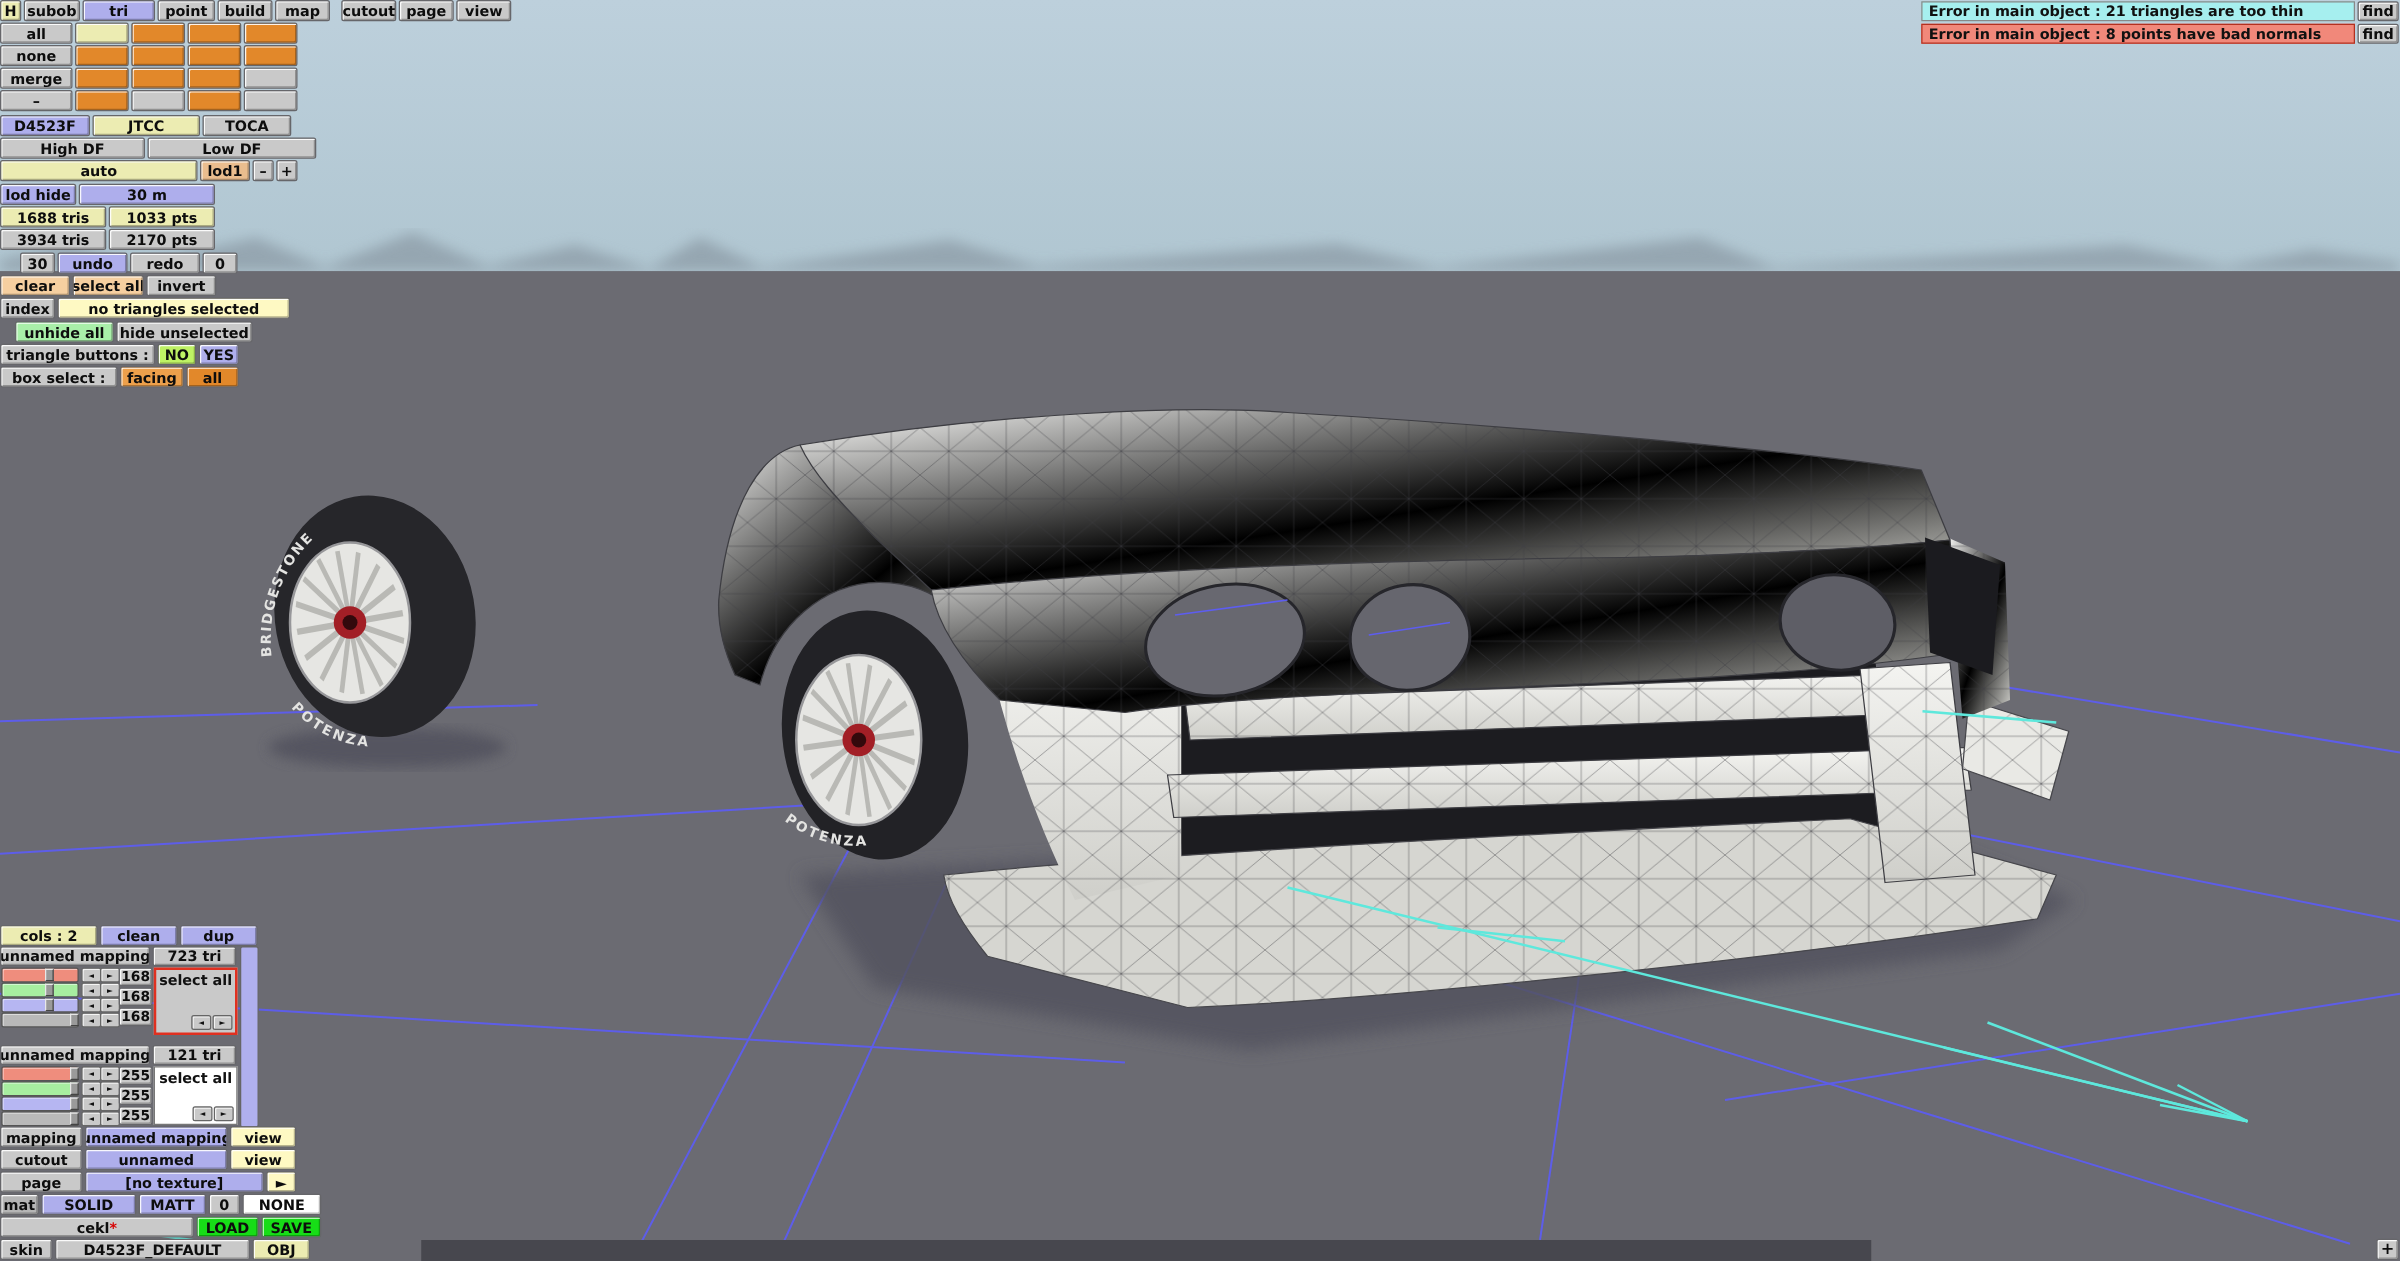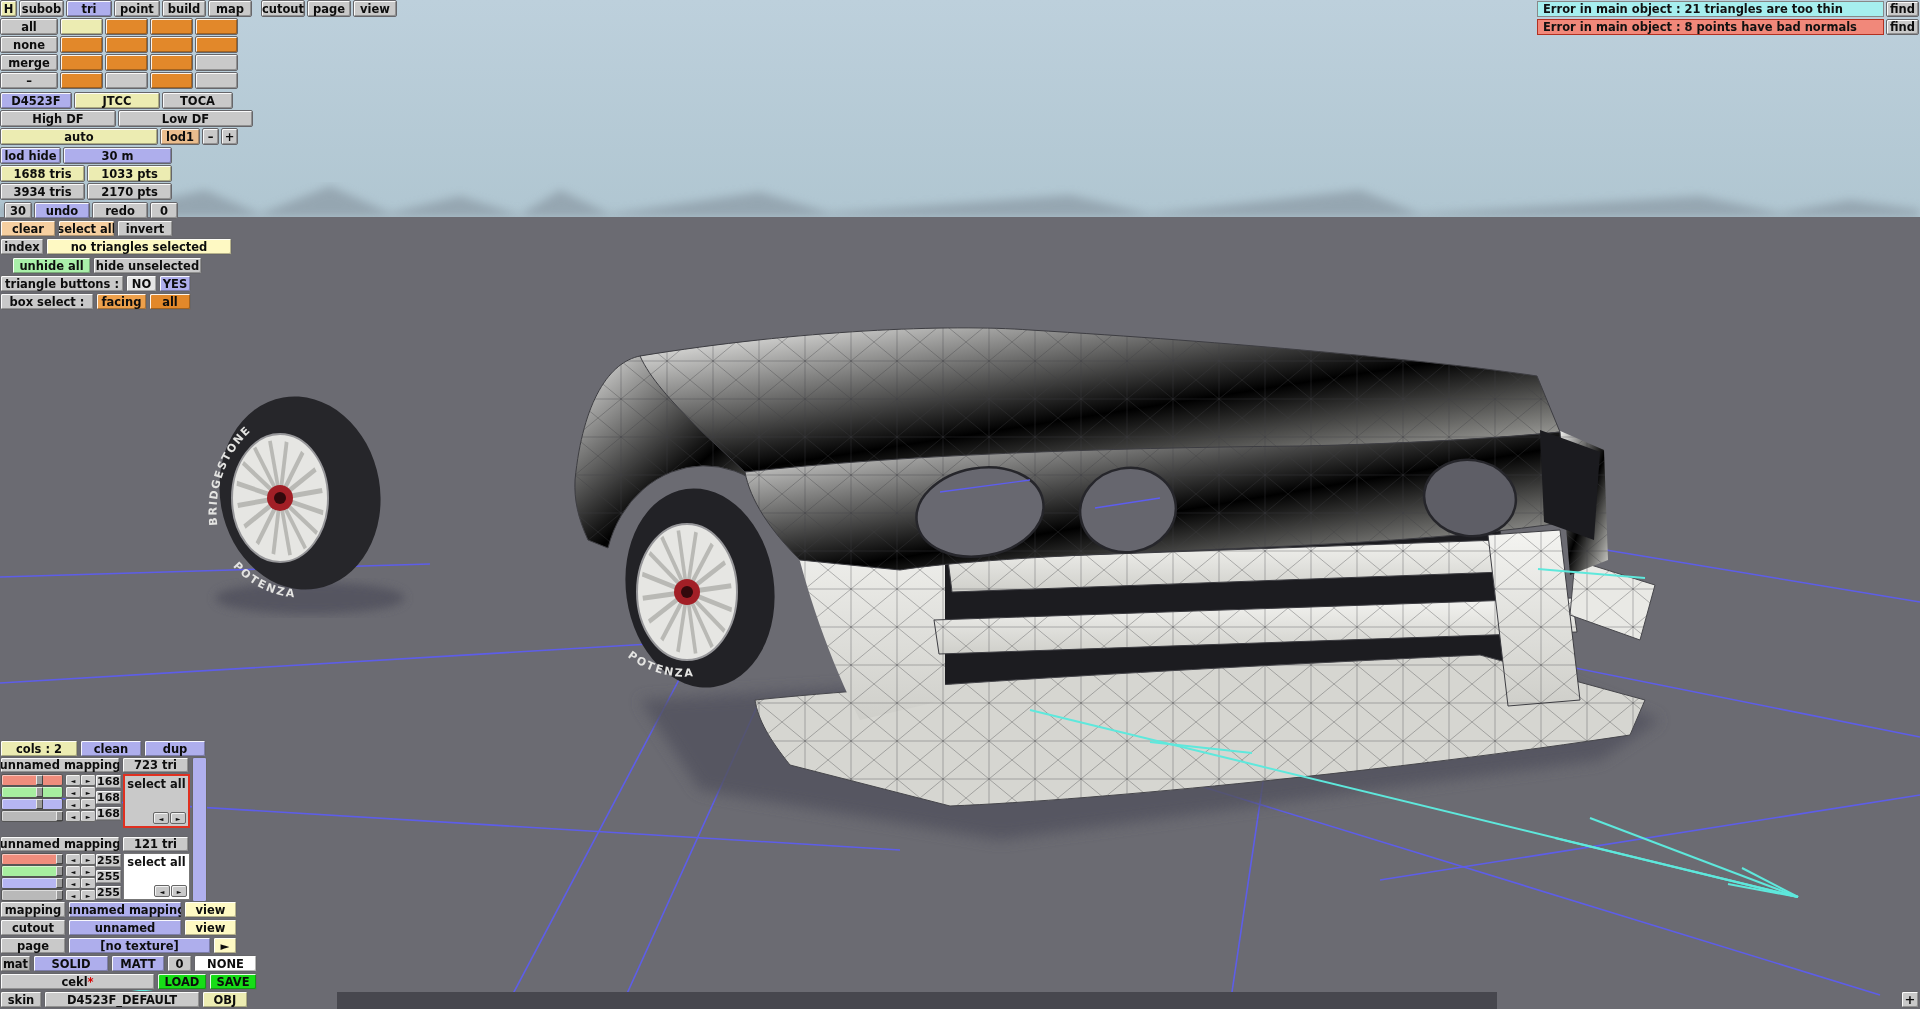--- a/index.html
+++ b/index.html
@@ -5,21 +5,21 @@
   html,body{margin:0;padding:0}
   body{width:1920px;height:1009px;position:relative;overflow:hidden;background:#6b6b72;
        font-family:"DejaVu Sans",sans-serif;-webkit-font-smoothing:antialiased}
   #viewport{position:absolute;left:0;top:0;z-index:0}
   .abs{position:absolute}
   .prow{position:absolute;display:flex;gap:2px;height:17px;z-index:3}
   .btn{display:flex;align-items:center;justify-content:center;background:#c9c9c9;
        border:1px solid #66666a;border-radius:2px;box-sizing:border-box;
        box-shadow:inset 1px 1px 0 rgba(255,255,255,.9), inset -1px -1px 0 rgba(0,0,0,.28);
        font-size:11.5px;font-weight:700;color:#0d0d0d;white-space:nowrap;overflow:hidden}
-  .yellow{background:#ececb2}.lavender{background:#aeaeec}.lav2{background:#e5e5e5}
+  .yellow{background:#ececb2}.lavender{background:#aeaeec}.lav2{background:#bef264}
   .orange{background:#e2882a}.orange2{background:#eda04b}.peach{background:#f6cfa0}
   .cyan{background:#fef9c3}.green{background:#a9efa9}.bgreen{background:#17dd17}
   .white{background:#ffffff}.tan{background:#eabd8e}
   .cell{width:43px;height:17px}
   .sgrid-row{display:flex;gap:2px;margin-bottom:1px}
   .glabel{width:58px;height:17px}
   #subobject-grid{position:absolute;left:0;top:18px;z-index:3}
   
   .mp{z-index:3}
   .track{position:absolute;left:0;width:60px;height:10px;border:1px solid #555;border-radius:2px;
@@ -204,21 +204,21 @@
     <line x1="1798" y1="897" x2="1728" y2="884"></line>
     <line x1="1538" y1="569" x2="1645" y2="578"></line>
     <line x1="1150" y1="742" x2="1252" y2="753"></line>
     <line x1="67" y1="980" x2="175" y2="995"></line>
   </g>
 </svg>
 
 <div class="prow" style="left:0;top:0">
   <div class="btn yellow" style="width:17px">H</div>
   <div class="btn" style="width:45px">subob</div>
-  <div class="btn lavender" style="width:46px">tri</div>
+  <div class="btn lavender" style="width:58px">tri</div>
   <div class="btn" style="width:46px">point</div>
   <div class="btn" style="width:44px">build</div>
   <div class="btn" style="width:44px">map</div>
   <div class="btn" style="width:44px;margin-left:7px">cutout</div>
   <div class="btn" style="width:44px">page</div>
   <div class="btn" style="width:44px">view</div>
 </div>
 
 <div id="subobject-grid">
     <div class="sgrid-row">
@@ -271,21 +271,21 @@
   <div class="btn lavender" style="width:109px">30 m</div>
 </div>
 <div class="prow" style="left:0;top:165px">
   <div class="btn yellow" style="width:85px">1688 tris</div>
   <div class="btn yellow" style="width:85px">1033 pts</div>
 </div>
 <div class="prow" style="left:0;top:183px">
   <div class="btn" style="width:85px">3934 tris</div>
   <div class="btn" style="width:85px">2170 pts</div>
 </div>
-<div class="prow" style="left:4px;top:202px">
+<div class="prow" style="left:16px;top:202px">
   <div class="btn" style="width:28px">30</div>
   <div class="btn lavender" style="width:56px">undo</div>
   <div class="btn" style="width:56px">redo</div>
   <div class="btn" style="width:28px">0</div>
 </div>
 <div class="prow" style="left:0;top:220px">
   <div class="btn peach" style="width:56px">clear</div>
   <div class="btn peach" style="width:57px">select all</div>
   <div class="btn" style="width:56px">invert</div>
 </div>

